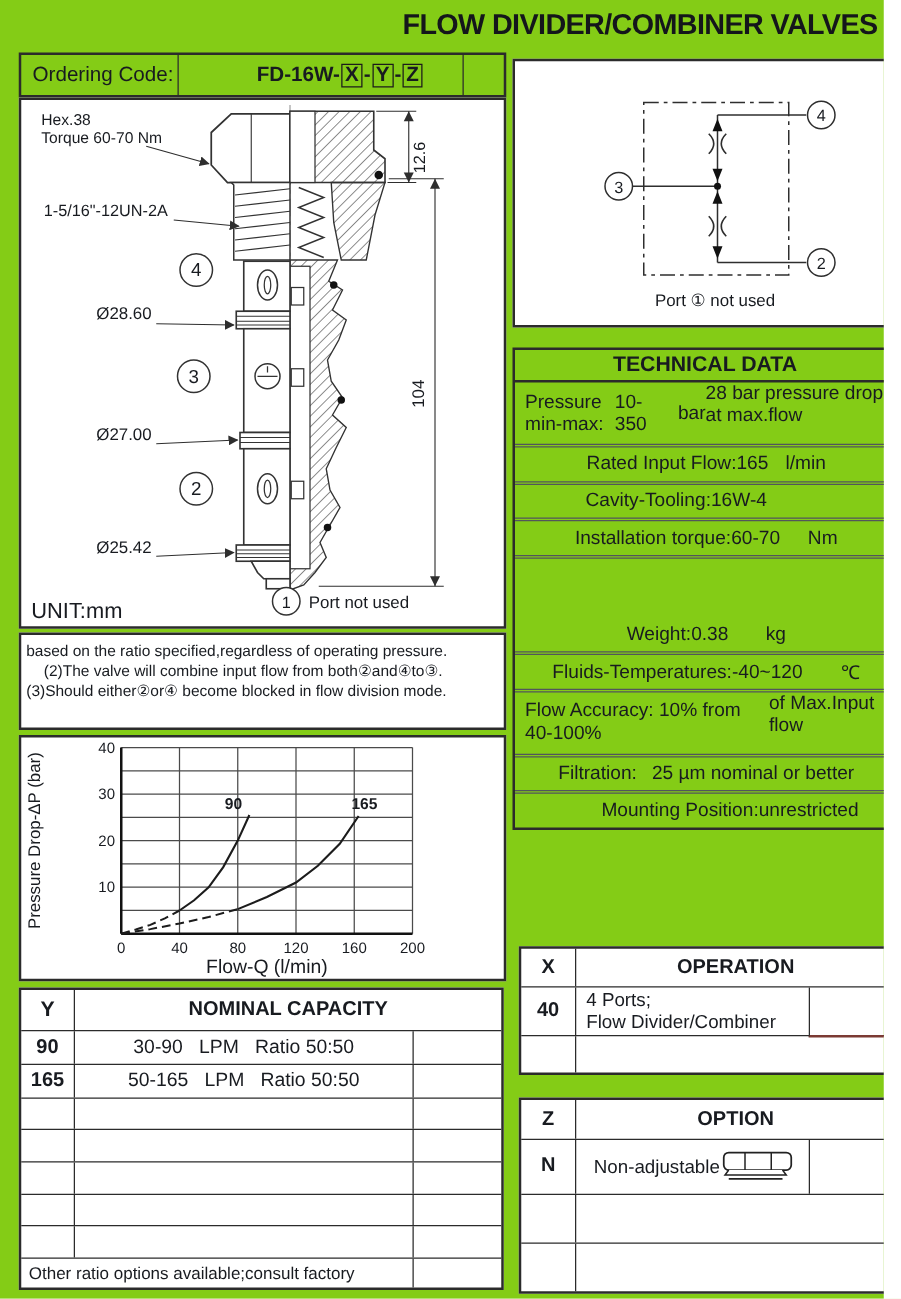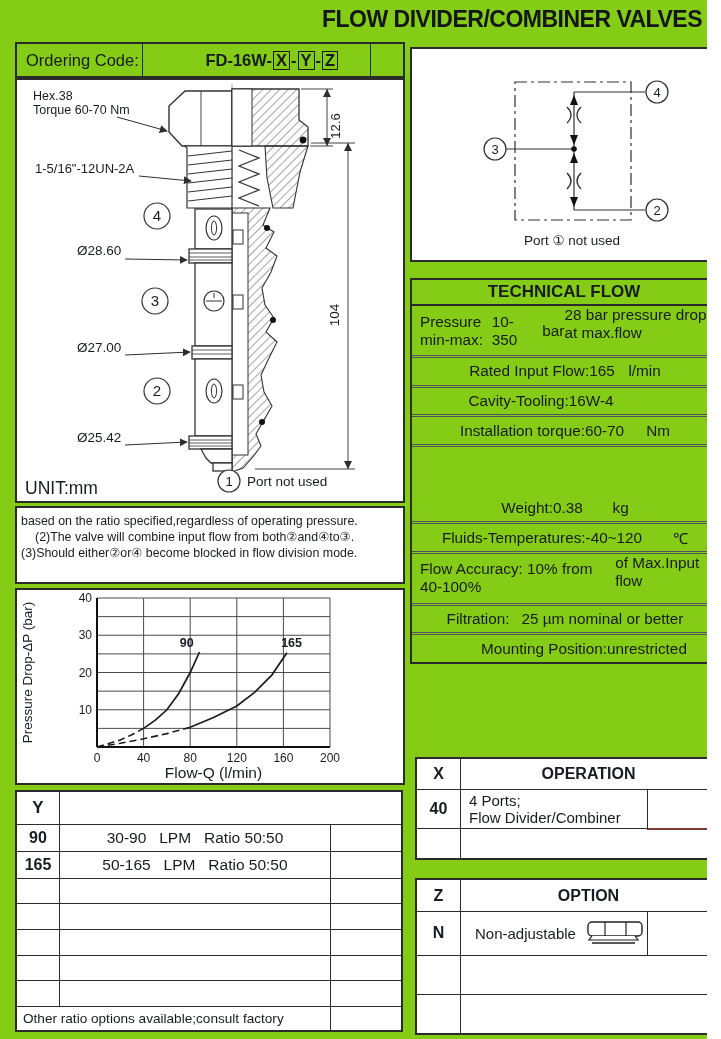--- a/index.html
+++ b/index.html
@@ -40,21 +40,21 @@
   .cap-main{flex:1;display:flex;align-items:center;justify-content:center;font-size:15.5px;white-space:pre;}
   .cap-side{width:70px;border-left:1.6px solid #2b2b2b;}
   .cap-foot{flex:1;display:flex;align-items:center;padding-left:6px;font-size:13.6px;}
   .op-table{left:415px;top:757px;width:303px;height:103px;}
   .op-table .g-key,.opt-table .g-key{width:43px;font-size:16px;}
   .op-head{flex:1;display:flex;align-items:center;justify-content:center;font-weight:800;font-size:16px;}
   .op-main{flex:1;padding:2px 0 2px 8px;font-size:15px;line-height:17px;display:flex;flex-direction:column;justify-content:center;}
   .op-side{width:68px;border-left:1.4px solid #2b2b2b;}
   .op-side.accent{border-bottom:2.5px solid #7b3a33;margin-bottom:-2.5px;}
   .opt-table{left:415px;top:878px;width:303px;height:157px;}
-  .opt-main{flex:1;display:flex;align-items:center;padding-left:14px;font-size:15px;justify-content:space-between;}
+  .opt-main{flex:1;display:flex;align-items:center;padding-left:14px;font-size:15px;}
   svg text{font-family:"Liberation Sans", sans-serif;fill:#181b20;}
 </style>
 </head>
 <body>
 
 <div class="page">
 
   <div class="abs page-title">FLOW DIVIDER/COMBINER VALVES</div>
 
   <div class="abs order-bar">
@@ -254,21 +254,21 @@
       <text x="245" y="48" font-size="13" text-anchor="middle">4</text>
       <circle cx="245" cy="161" r="11" fill="#fff" stroke="#2e2e2e" stroke-width="1.2"></circle>
       <text x="245" y="166" font-size="13" text-anchor="middle">2</text>
       <circle cx="83" cy="100" r="11" fill="#fff" stroke="#2e2e2e" stroke-width="1.2"></circle>
       <text x="83" y="105" font-size="13" text-anchor="middle">3</text>
       <text x="160" y="196" font-size="13.5" text-anchor="middle">Port ①  not used</text>
     </svg>
   </div>
 
   <div class="abs tech-table" id="tech-table">
-    <div class="tech-head">TECHNICAL FLOW</div>
+    <div class="tech-head">TECHNICAL DATA</div>
   <div class="tech-row" style="height: 61px;">
         <div class="tech-line">
           <span>Pressure  min-max:</span>
           <span class="tech-val">10-350</span>
           <span class="tech-unit">bar</span>
         </div>
         <div>28 bar pressure drop at max.flow</div>
       </div>
       <div class="tech-row" style="height: 33px;">
         <div class="tech-line">
@@ -321,20 +321,21 @@
         <div class="tech-line">
           <span>Mounting Position:</span>
           <span class="tech-val" style="padding-right: 2px;">unrestricted</span>
         </div>
       </div>
     </div>
 
   <div class="abs grid-table cap-table" id="cap-table">
       <div class="g-row" style="height: 34px;">
         <div class="g-key" style="font-size: 17px;">Y</div>
+        <div class="cap-head">NOMINAL CAPACITY</div>
       </div>
       <div class="g-row" style="height: 27px;">
         <div class="g-key">90</div>
         <div class="cap-main">30-90   LPM   Ratio 50:50</div>
         <div class="cap-side"></div>
       </div>
       <div class="g-row" style="height: 27px;">
         <div class="g-key">165</div>
         <div class="cap-main">50-165   LPM   Ratio 50:50</div>
         <div class="cap-side"></div>

